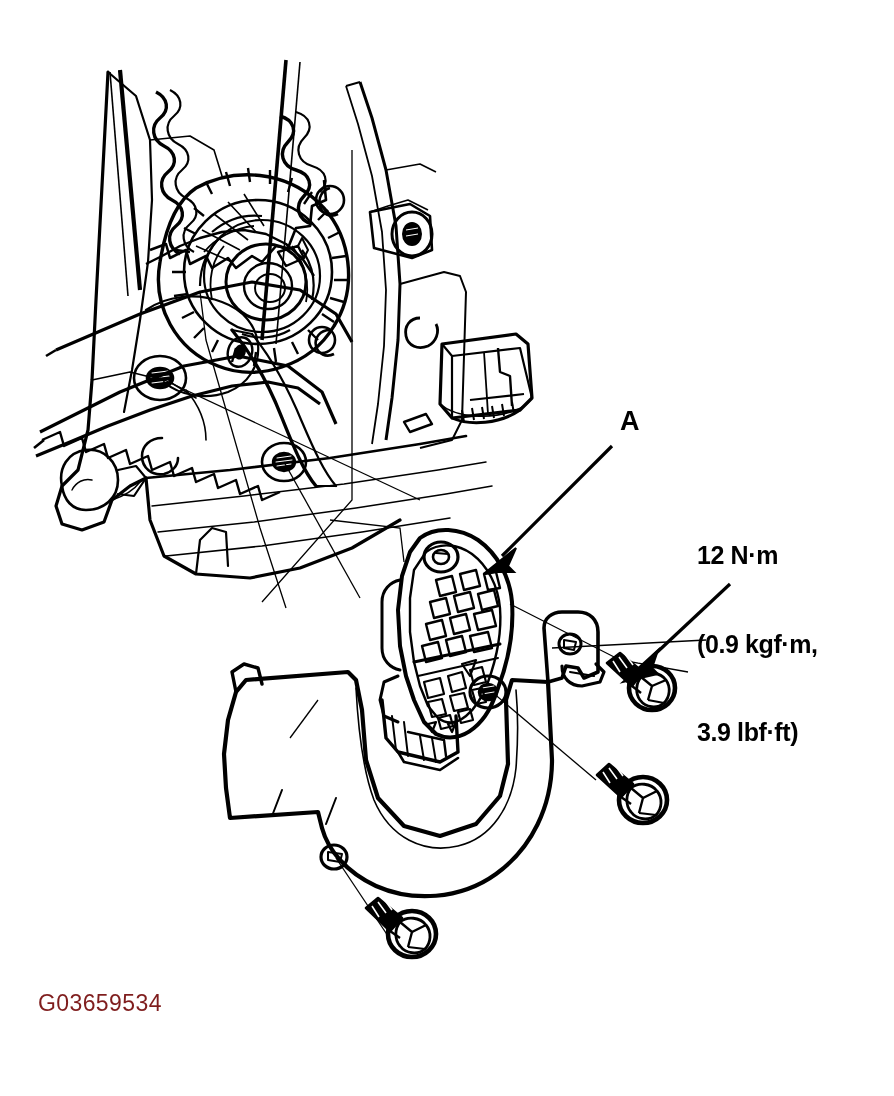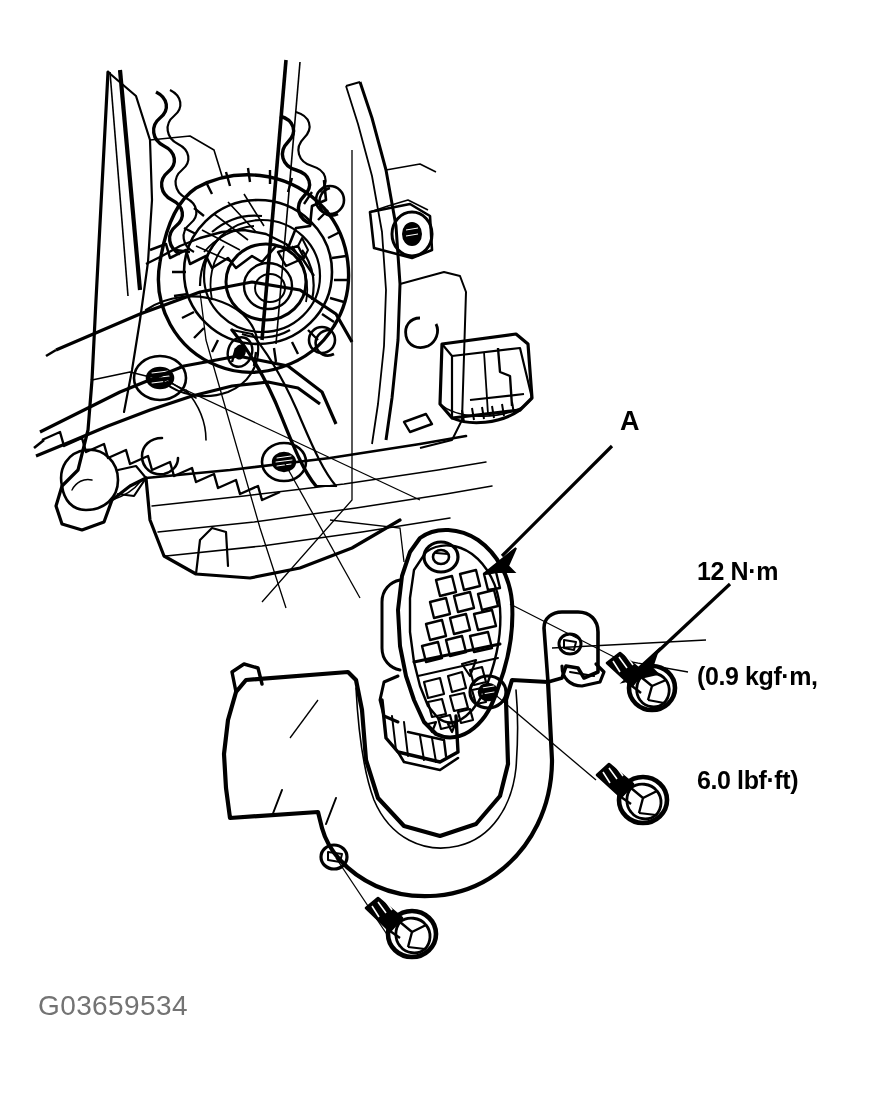--- a/index.html
+++ b/index.html
@@ -40,40 +40,40 @@
     left: 697px;
     top: 482px;
     font-family: "Liberation Sans", sans-serif;
     font-size: 25px;
     font-weight: bold;
     line-height: 1.18;
     letter-spacing: -0.4px;
     color: #000000;
     white-space: pre;
   }
-  .torque-callout .tq-line { display: block; margin-top: 16px; }
+  .torque-callout .tq-line { display: block; }
   .ref-label {
     position: absolute;
     left: 620px;
     top: 408px;
     font-family: "Liberation Sans", sans-serif;
     font-size: 27px;
     font-weight: bold;
     color: #000000;
     line-height: 1;
   }
   .figure-id {
     position: absolute;
     left: 38px;
     top: 992px;
     font-family: "Liberation Sans", sans-serif;
-    font-size: 28px;
+    font-size: 23px;
     font-weight: normal;
     letter-spacing: 0.4px;
-    color: #737373;
+    color: #7f1d1d;
     line-height: 1;
   }
 </style>
 </head>
 <body>
 
 <div id="figure-root">
 
   <svg id="figure-svg" viewBox="0 0 894 1096" xmlns="http://www.w3.org/2000/svg">
 
@@ -409,20 +409,20 @@
 
   </svg>
 
   <div class="text-layer">
 
     <div class="ref-label">A</div>
 
     <div class="torque-callout">
       <span class="tq-line">12 N·m</span>
       <span class="tq-line">(0.9 kgf·m,</span>
-      <span class="tq-line">6.0 lbf·ft)</span>
+      <span class="tq-line">3.9 lbf·ft)</span>
     </div>
 
     <div class="figure-id">G03659534</div>
 
   </div>
 
 </div>
 
 </body></html>

